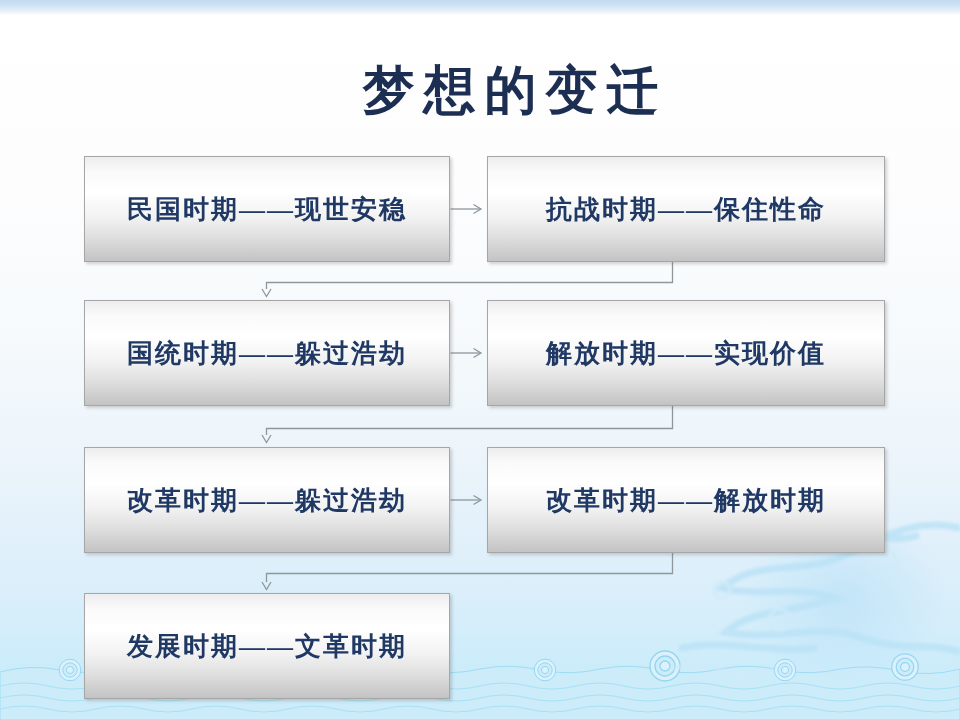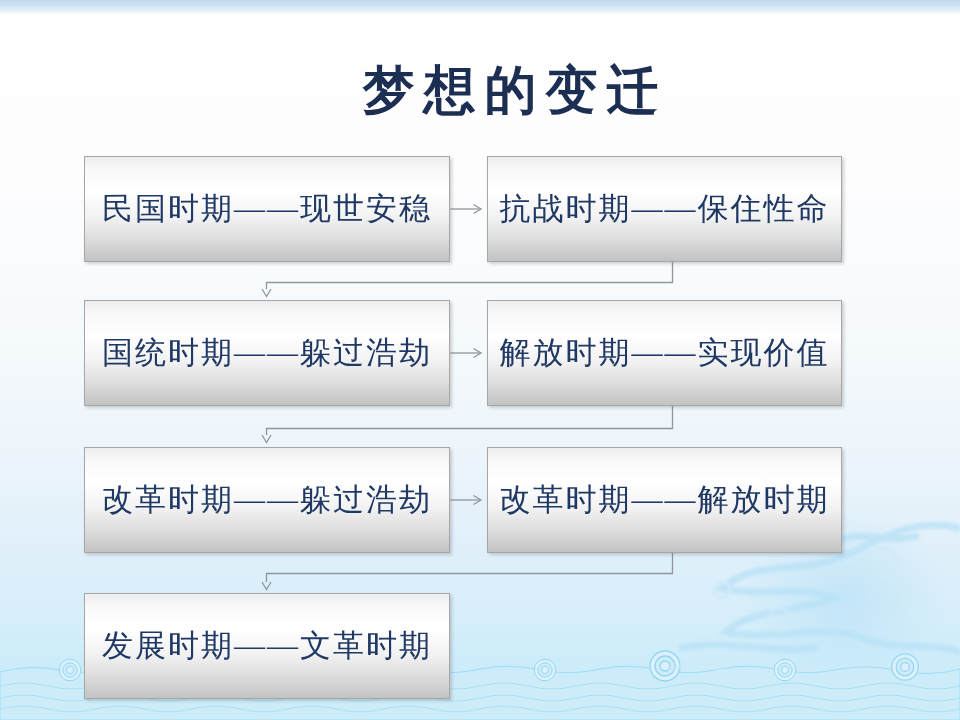--- a/index.html
+++ b/index.html
@@ -27,25 +27,25 @@
     position:absolute;
     border:1px solid #a6a6a6;
     background: linear-gradient(180deg,
       #ededed 0%, #fafafa 14%, #ffffff 34%,
       #f2f2f2 58%, #dedede 78%, #c3c3c3 100%);
     box-shadow: 2px 2px 3px rgba(110,110,110,0.30);
     display:flex; align-items:center; justify-content:center;
     box-sizing:border-box;
   }
   .flow-box span {
-    font-size:31px; font-weight:normal; color:#1f3864;
+    font-size:26px; font-weight:bold; color:#1f3864;
     letter-spacing:2px; white-space:nowrap;
   }
   .c1 { left:84px;  width:366px; }
-  .c2 { left:487px; width:355px;justify-content:center; }
+  .c2 { left:487px; width:398px;justify-content:center; }
   .r1 { top:156px; height:106px; }
   .r2 { top:300px; height:106px; }
   .r3 { top:447px; height:106px; }
   .r4 { top:593px; height:106px; }
   .connectors { position:absolute; left:0; top:0; pointer-events:none; }
   .waves { position:absolute; left:0; bottom:0; }
   .dragon {
     position:absolute; right:0; top:500px; width:330px; height:215px;
     background: radial-gradient(closest-side at 65% 45%, rgba(176,221,246,0.55), rgba(176,221,246,0) 90%);
   }

